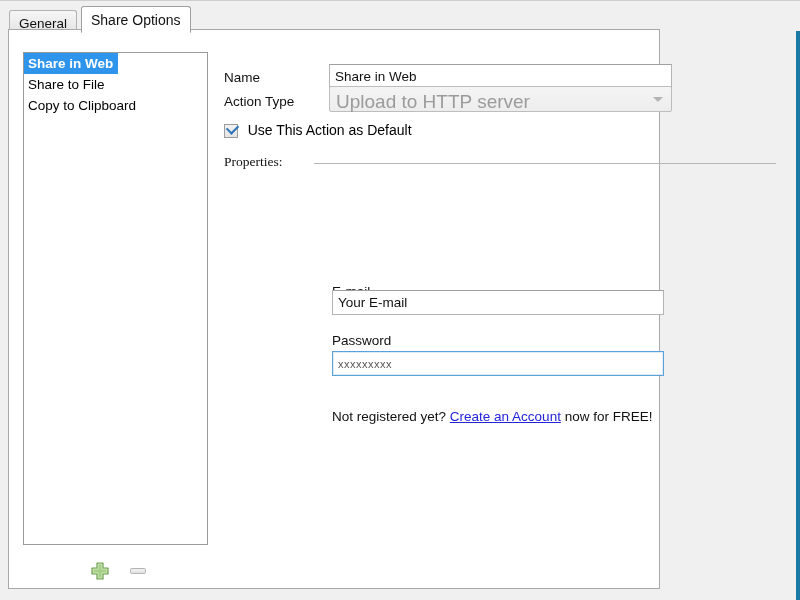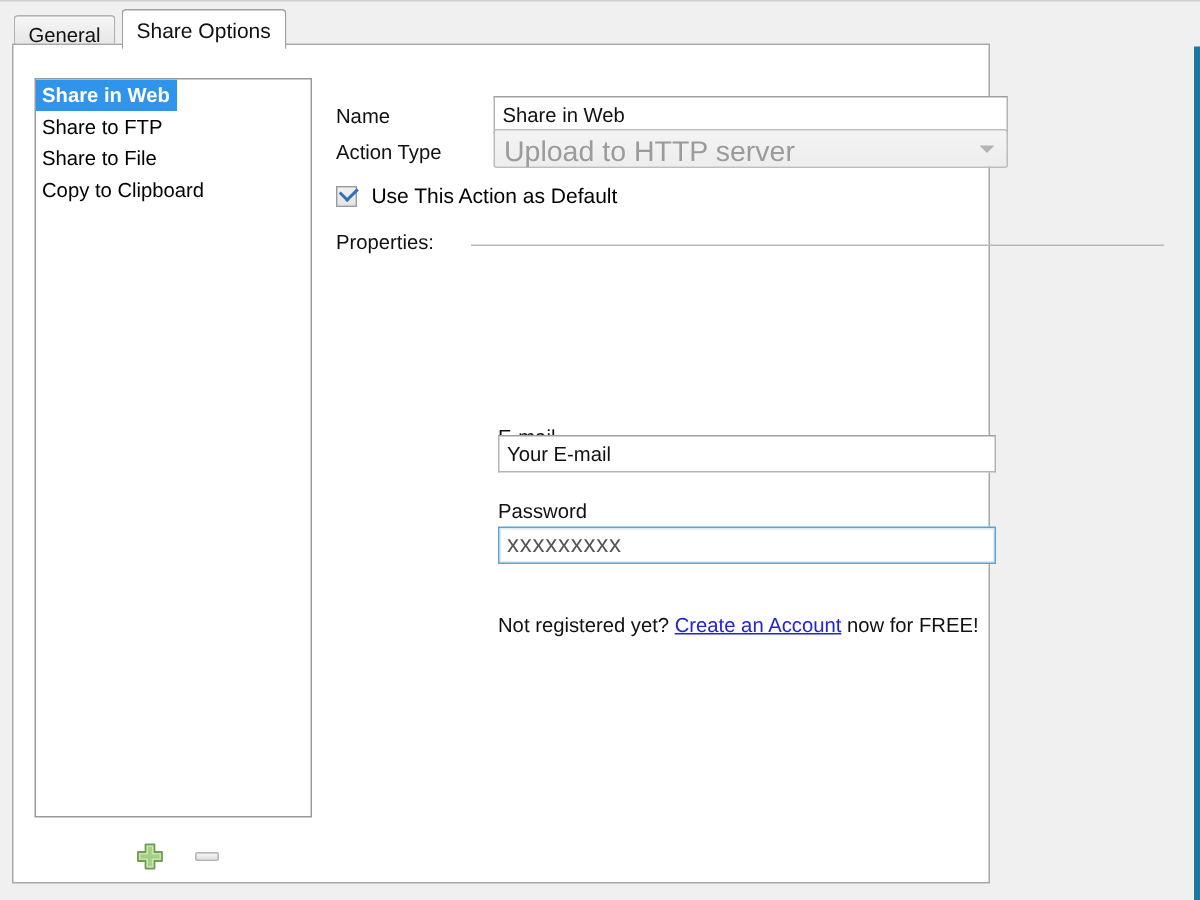--- a/index.html
+++ b/index.html
@@ -242,20 +242,21 @@
     cursor: pointer;
   }
 
   
   #properties-row {
     position: absolute;
     left: 10px;
     top: 102px;
     width: 552px;
     height: 18px;
+    font-family: Liberation Serif, serif;
   }
   #properties-label {
     position: absolute;
     left: 0; top: 0;
     font-size: 13.5px;
     color: #111;
   }
   #properties-rule {
     position: absolute;
     left: 90px;
@@ -295,21 +296,20 @@
     <div class="tab inactive">General</div>
     <div class="tab active">Share Options</div>
   </div>
 
   <div id="content-panel">
 
     <div id="action-listbox">
       <div class="list-item-row">
         <span class="list-item selected">Share in Web</span>
       </div>
-      <div class="list-item">Share to FTP</div>
       <div class="list-item">Share to File</div>
       <div class="list-item">Copy to Clipboard</div>
     </div>
 
     <div id="list-buttons">
       <div id="add-button">
         <svg width="22" height="22" viewBox="0 0 22 22">
           <path d="M8 3 H14 V8 H19 V14 H14 V19 H8 V14 H3 V8 H8 Z" fill="#a6cf86" stroke="#6f9e52" stroke-width="1.2" stroke-linejoin="round"></path>
           <path d="M9.2 4.2 H12.8 V9.2 H17.8 V12.8 H12.8 V17.8 H9.2 V12.8 H4.2 V9.2 H9.2 Z" fill="none" stroke="#c8e2b4" stroke-width="1"></path>
         </svg>
@@ -346,21 +346,21 @@
         <div id="properties-label">Properties:</div>
         <div id="properties-rule"></div>
       </div>
 
       <div id="properties-group">
 
         <div class="field-label" style="left:0; top:12px;">E-mail</div>
         <input class="text-input" type="text" style="left: 0px; top: 18px; width: 332px;" value="Your E-mail">
 
         <div class="field-label" style="left:0; top:61px;">Password</div>
-        <input class="text-input focused" type="text" style="left: 0px; top: 79px; width: 332px; font-size: 16px; letter-spacing: 0.5px; color: rgb(85, 85, 85);" value="xxxxxxxxx">
+        <input class="text-input focused" type="text" style="left: 0px; top: 79px; width: 332px; font-size: 11px; letter-spacing: 0.5px; color: rgb(85, 85, 85);" value="xxxxxxxxx">
 
         <div id="signup-line">
           <span>Not registered yet? </span><a id="create-account-link">Create an Account</a><span> now for FREE!</span>
         </div>
 
       </div>
     </div>
   </div>
 </div>
 

